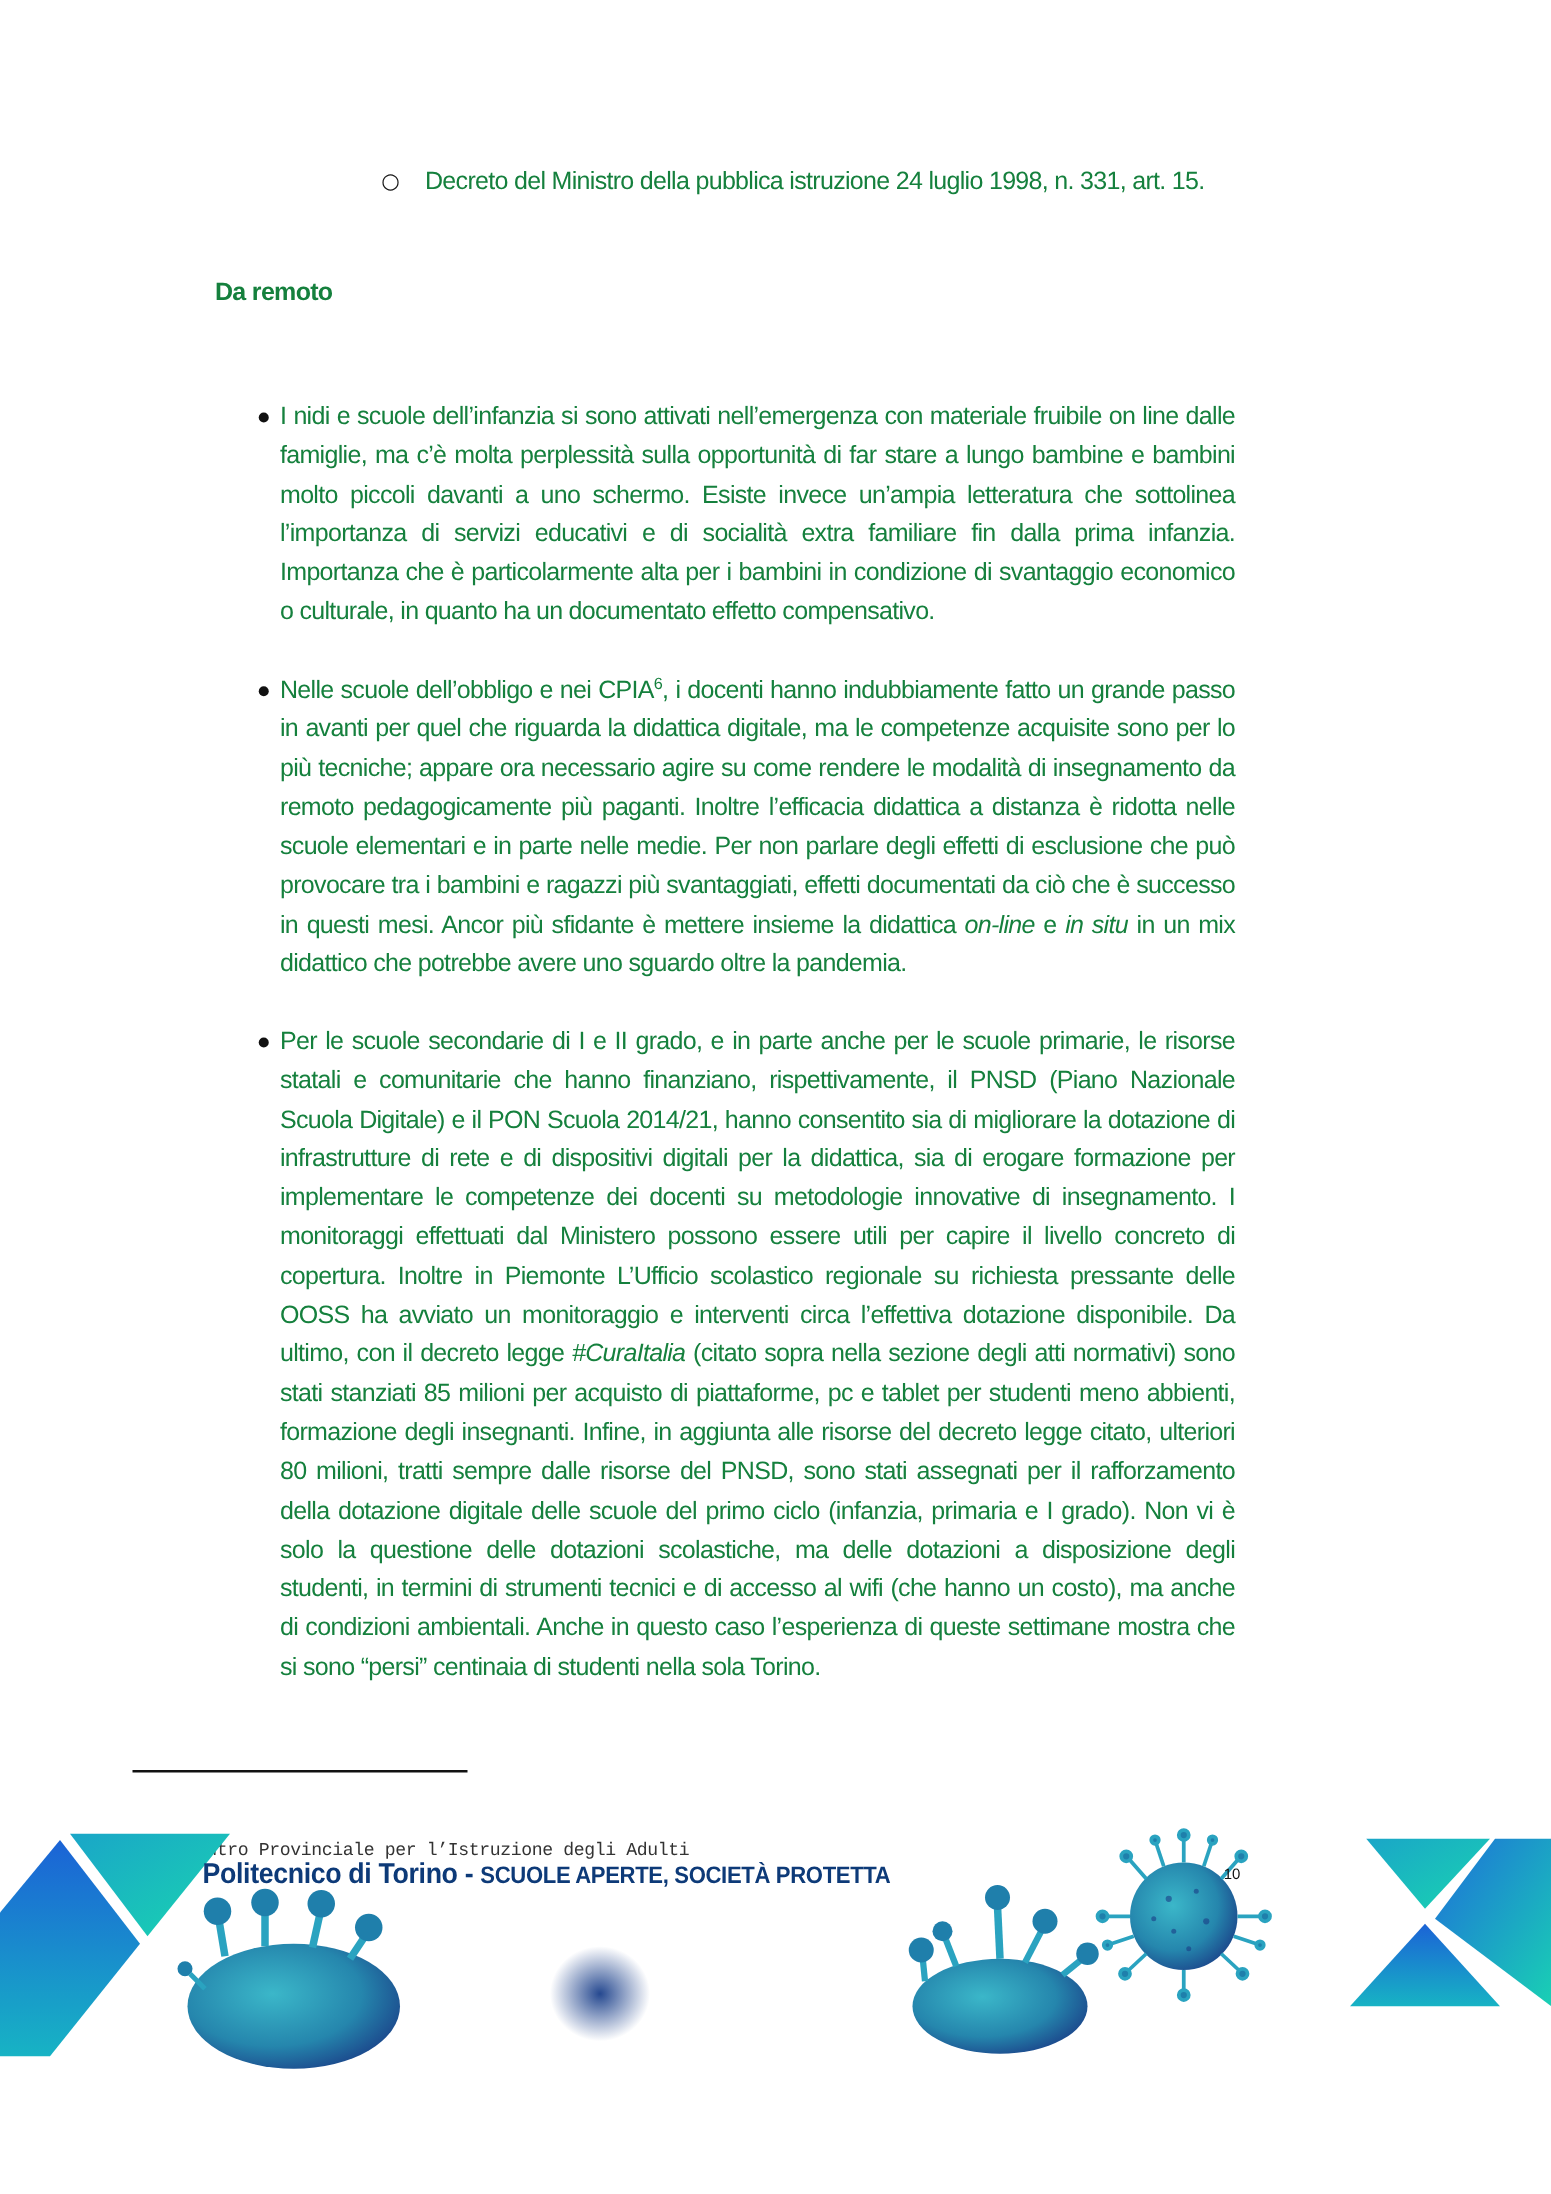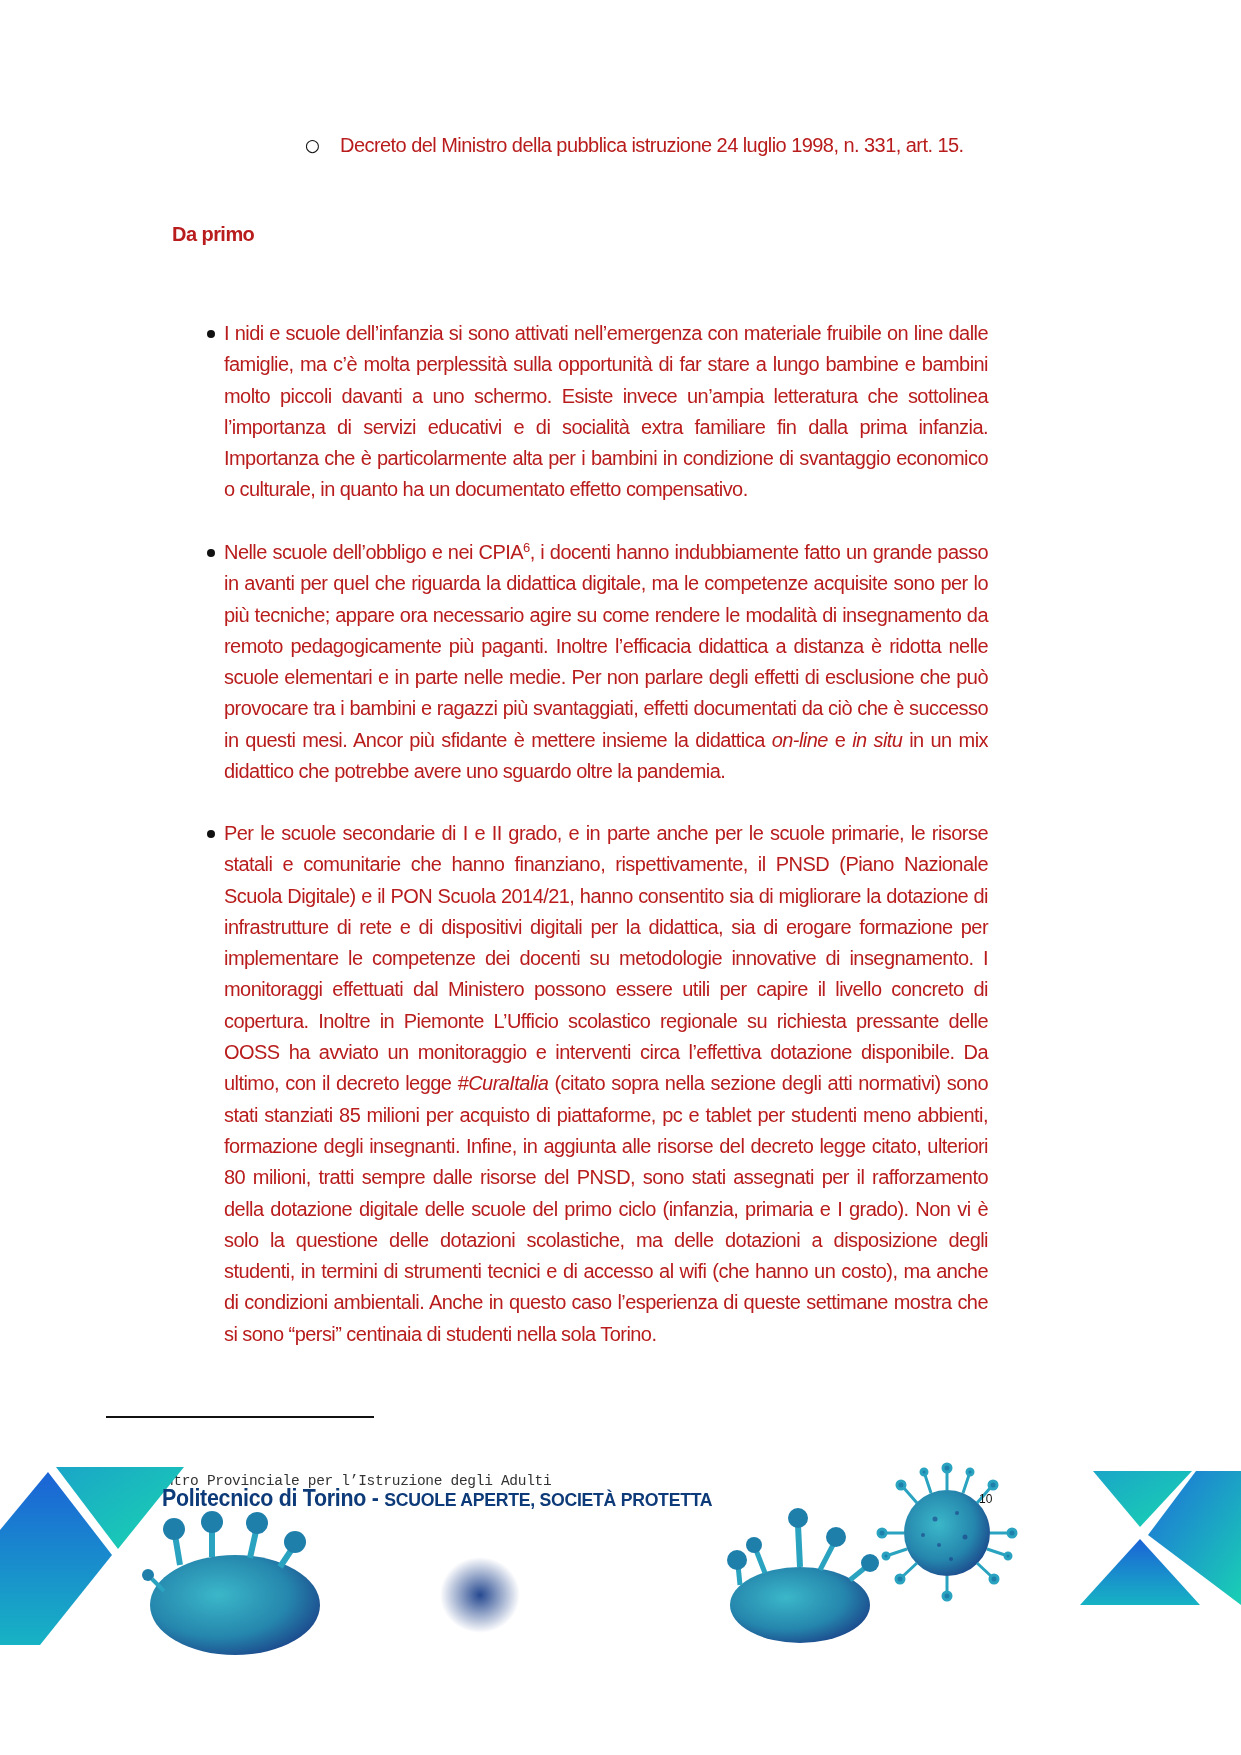--- a/index.html
+++ b/index.html
@@ -8,21 +8,21 @@
       position: absolute; left: 0; top: 0; width: 1241px; height: 1755px;
       font-family: "Liberation Sans Narrow", "Liberation Sans", sans-serif;
       color: #111;
     }
     .txt {
       font-family: "Liberation Sans", sans-serif;
       font-size: 20px;
       line-height: 31.3px;
       letter-spacing: -0.55px;
       word-spacing: 0px;
-      color: #b91c1c;
+      color: #15803d;
     }
     .just { text-align: justify; }
     .sub-item { position: absolute; left: 340px; top: 130px; width: 664px; }
     .sub-bullet { position: absolute; left: 305px; top: 130px; font-size: 17px; line-height: 31.3px; font-family: "DejaVu Sans", sans-serif; }
     .heading { position: absolute; left: 172px; top: 219px; font-weight: bold; }
     .intro { position: absolute; left: 172px; top: 251px; width: 832px; }
     .bullet-row { position: absolute; left: 0; width: 1241px; }
     .bullet-dot {
       position: absolute; left: 207px; width: 8px; height: 8px; border-radius: 50%;
       background: #111;
@@ -53,21 +53,21 @@
     svg.deco { position: absolute; left: 0; top: 0; }
   </style>
 </head>
 <body>
 
 <div class="page">
 
   <span class="sub-bullet">○</span>
   <div class="sub-item txt just">Decreto del Ministro della pubblica istruzione 24 luglio 1998, n. 331, art. 15.</div>
 
-  <div class="heading txt">Da primo</div>
+  <div class="heading txt">Da remoto</div>
 
   <div class="bullet-row" style="top:318px;">
     <span class="bullet-dot" style="top:12px;"></span>
     <div class="bullet-text txt just">I nidi e scuole dell’infanzia si sono attivati nell’emergenza con materiale fruibile on line dalle famiglie, ma c’è molta perplessità sulla opportunità di far stare a lungo bambine e bambini molto piccoli davanti a uno schermo. Esiste invece un’ampia letteratura che sottolinea l’importanza di servizi educativi e di socialità extra familiare fin dalla prima infanzia. Importanza che è particolarmente alta per i bambini in condizione di svantaggio economico o culturale, in quanto ha un documentato effetto compensativo.</div>
   </div>
 
   <div class="bullet-row" style="top:537px;">
     <span class="bullet-dot" style="top:12px;"></span>
     <div class="bullet-text txt just"><span>Nelle scuole dell’obbligo e nei CPIA</span><sup>6</sup><span>, i docenti hanno indubbiamente fatto un grande passo in avanti per quel che riguarda la didattica digitale, ma le competenze acquisite sono per lo più tecniche; appare ora necessario agire su come rendere le modalità di insegnamento da remoto pedagogicamente più paganti. Inoltre l’efficacia didattica a distanza è ridotta nelle scuole elementari e in parte nelle medie. Per non parlare degli effetti di esclusione che può provocare tra i bambini e ragazzi più svantaggiati, effetti documentati da ciò che è successo in questi mesi. Ancor più sfidante è mettere insieme la didattica </span><em>on-line</em><span> e </span><em>in situ</em><span> in un mix didattico che potrebbe avere uno sguardo oltre la pandemia.</span></div>
   </div>

